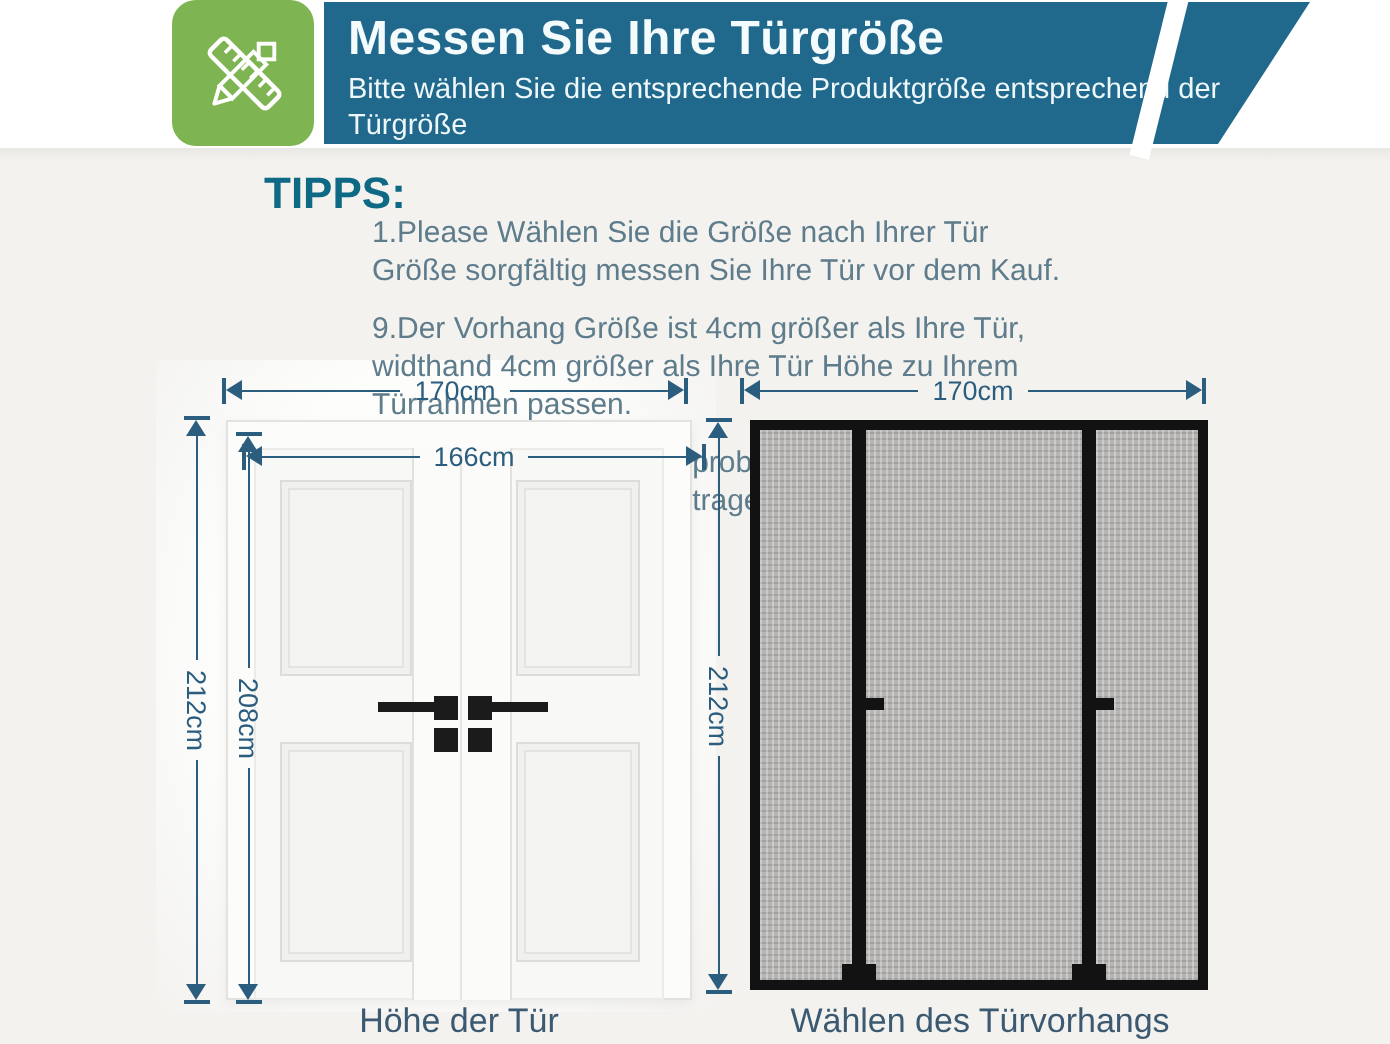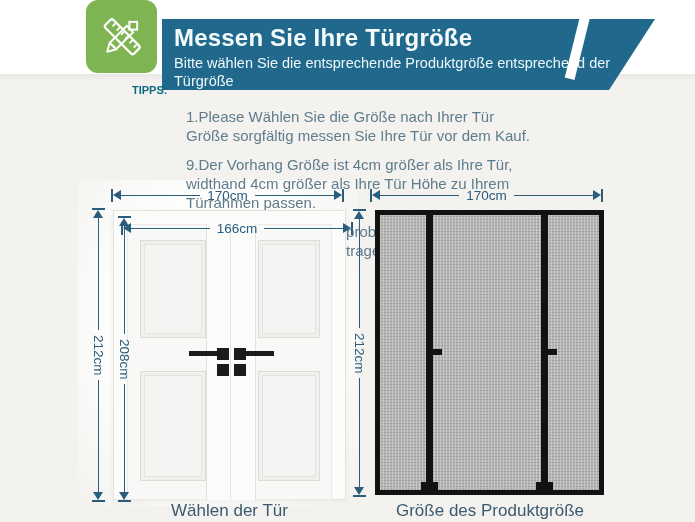--- a/index.html
+++ b/index.html
@@ -10,27 +10,27 @@
   
   .content-bg{position:absolute;left:0;top:74px;width:695px;height:448px;
     background:linear-gradient(180deg,#e9e8e5 0,#f3f2ef 7px);}
   .door-backdrop{position:absolute;left:78px;top:180px;width:280px;height:326px;
     background:radial-gradient(ellipse at 50% 45%,#fdfdfc 55%,rgba(253,253,252,0) 100%);}
   
   .icon-chip{position:absolute;left:86px;top:0;width:71px;height:73px;border-radius:12px;
     background:#7eb451;display:flex;align-items:center;justify-content:center;}
   .banner{position:absolute;left:162px;top:1px;width:493px;height:71px;background:#21698c;
     clip-path:polygon(0 0,100% 0,calc(100% - 46px) 100%,0 100%);
-    padding:6px 0 0 12px;box-sizing:border-box;color:#fff;margin-top:18px;}
+    padding:6px 0 0 12px;box-sizing:border-box;color:#fff;}
   .banner-title{font-size:24px;font-weight:bold;letter-spacing:.2px;line-height:26px;color:#f4fbfd;}
   .banner-subtitle{font-size:14.5px;line-height:18px;margin-top:3px;width:446px;color:#eef7fa;}
   .banner-slash{position:absolute;left:575px;top:-6px;width:10px;height:86px;background:#ffffff;
     transform:rotate(14deg);}
   
-  .tips-label{position:absolute;left:132px;top:84px;font-size:11px;font-weight:bold;color:#0e6a84;}
+  .tips-label{position:absolute;left:132px;top:84px;font-size:22px;font-weight:bold;color:#0e6a84;}
   .tips-list{position:absolute;left:186px;top:84px;width:348px;color:#5e7c8b;font-size:15px;line-height:19px;margin-top:23px;}
   .tips-list p{margin:0 0 10px 0;}
   
   .hdim{position:absolute;display:flex;align-items:center;height:14px;color:#2b5d7f;}
   .hdim .tick{width:2px;height:13px;background:currentColor;}
   .hdim .ar-l{width:0;height:0;border:5px solid transparent;border-left:0;border-right:8px solid currentColor;}
   .hdim .ar-r{width:0;height:0;border:5px solid transparent;border-right:0;border-left:8px solid currentColor;}
   .hdim .line{flex:1;height:1px;background:currentColor;}
   .hdim .dlabel{padding:0 7px;font-size:13.5px;white-space:nowrap;}
   .vdim{position:absolute;display:flex;flex-direction:column;align-items:center;width:14px;color:#2b5d7f;}
@@ -156,21 +156,21 @@
   <div class="vdim" style="left:117px;top:216px;height:286px;">
     <span class="tick"></span>
       <span class="ar-u"></span>
       <span class="line"></span>
     <span class="dlabel">208cm</span>
     <span class="line"></span>
       <span class="ar-d"></span>
       <span class="tick"></span>
   </div>
 
-  <div class="caption caption-door">Wählen der Tür</div>
+  <div class="caption caption-door">Höhe der Tür</div>
 
   <div class="curtain"></div>
   <div class="curtain-strip" style="left:426px;"></div>
   <div class="curtain-strip" style="left:541px;"></div>
   <div class="strip-tab" style="left:433px;"></div>
   <div class="strip-tab" style="left:548px;"></div>
   <div class="strip-foot" style="left:421px;"></div>
   <div class="strip-foot" style="left:536px;"></div>
 
   <div class="hdim" style="left:370px;top:188px;width:233px;">
@@ -185,15 +185,15 @@
   <div class="vdim" style="left:352px;top:209px;height:288px;">
     <span class="tick"></span>
       <span class="ar-u"></span>
       <span class="line"></span>
     <span class="dlabel">212cm</span>
     <span class="line"></span>
       <span class="ar-d"></span>
       <span class="tick"></span>
   </div>
 
-  <div class="caption caption-curtain">Größe des Produktgröße</div>
+  <div class="caption caption-curtain">Wählen des Türvorhangs</div>
 
 </div>
 
 </body></html>

